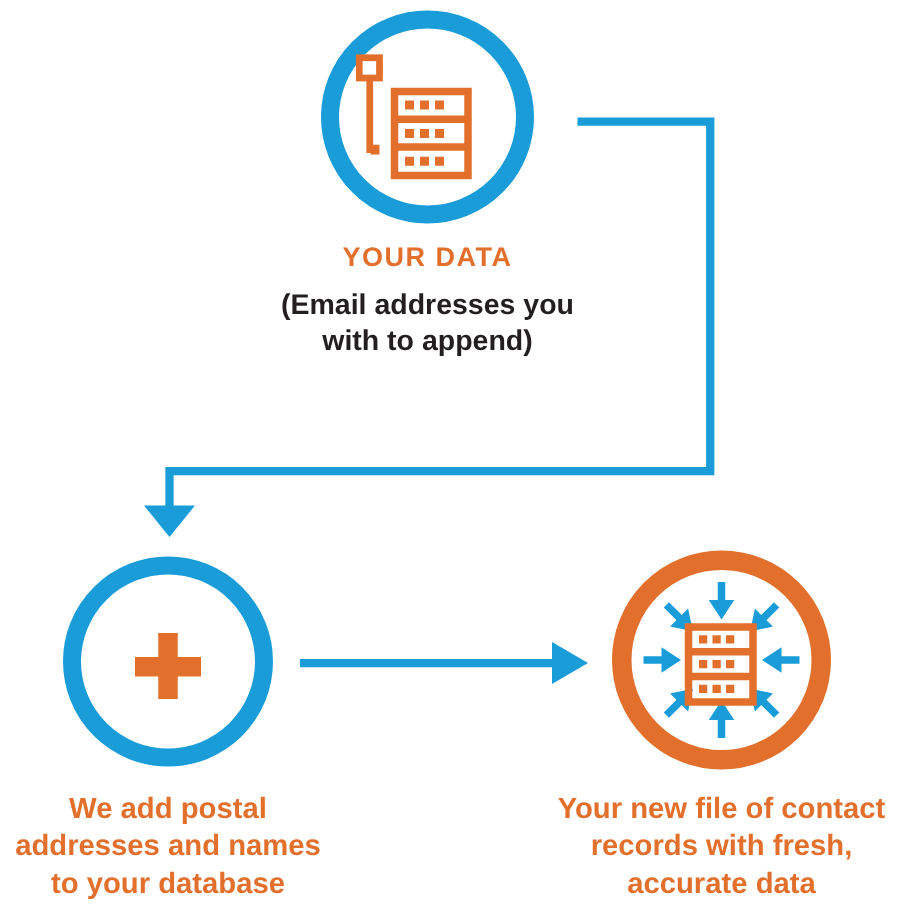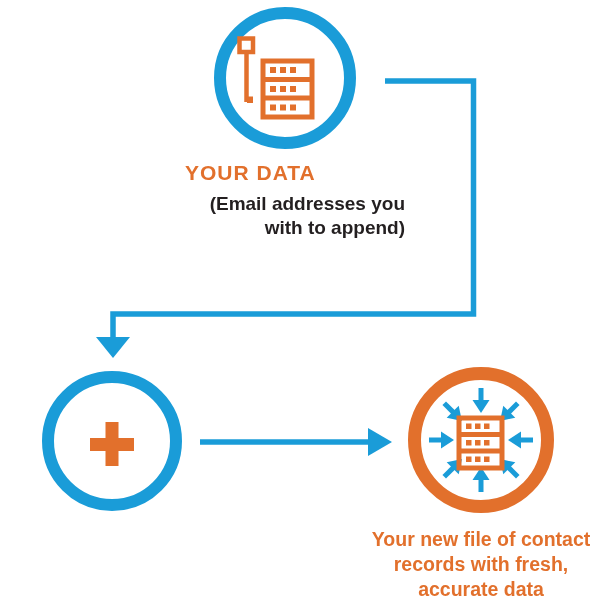--- a/index.html
+++ b/index.html
@@ -43,30 +43,31 @@
     border: 13px solid #E2702C;
   }
   .icon { position: absolute; }
   .i-top    { left: 237px; top: 36px;  width: 78px;  height: 84px; }
   .i-plus   { left: 90px;  top: 422px; width: 44px;  height: 44px; }
   .i-result { left: 409px; top: 368px; width: 144px; height: 144px; }
   .t-title {
     position: absolute;
     left: 185px; top: 161px;
     width: 200px;
-    font-size: 21px;
+    text-align: center;
+    font-size: 18px;
     font-weight: bold;
     letter-spacing: 1px;
     color: #E2702C;
   }
   .t-sub {
     position: absolute;
     left: 165px; top: 192px;
     width: 240px;
-    text-align: right;
+    text-align: center;
     font-size: 19px;
     line-height: 24px;
     font-weight: bold;
     color: #231F20;
   }
   .caption {
     position: absolute;
     text-align: center;
     font-size: 19.5px;
     line-height: 25px;
@@ -116,20 +117,25 @@
   <div class="t-sub">
     <div>(Email addresses you</div>
     <div>with to append)</div>
   </div>
 
   <div class="circle c-plus"></div>
   <svg class="icon i-plus" viewBox="0 0 44 44" xmlns="http://www.w3.org/2000/svg">
     <rect x="0" y="16" width="44" height="13" fill="#E2702C"></rect>
     <rect x="15.5" y="0" width="13" height="44" fill="#E2702C"></rect>
   </svg>
+  <div class="caption cap-left">
+    <div>We add postal</div>
+    <div>addresses and names</div>
+    <div>to your database</div>
+  </div>
 
   <div class="circle c-result"></div>
   <svg class="icon i-result" viewBox="0 0 144 144" xmlns="http://www.w3.org/2000/svg">
     <defs>
       <g id="in-arrow">
         <rect x="69.5" y="20" width="5" height="14" fill="#1A9CD8"></rect>
         <polygon points="63.5,32 80.5,32 72,45" fill="#1A9CD8"></polygon>
       </g>
     </defs>
     <use href="#in-arrow"></use>

